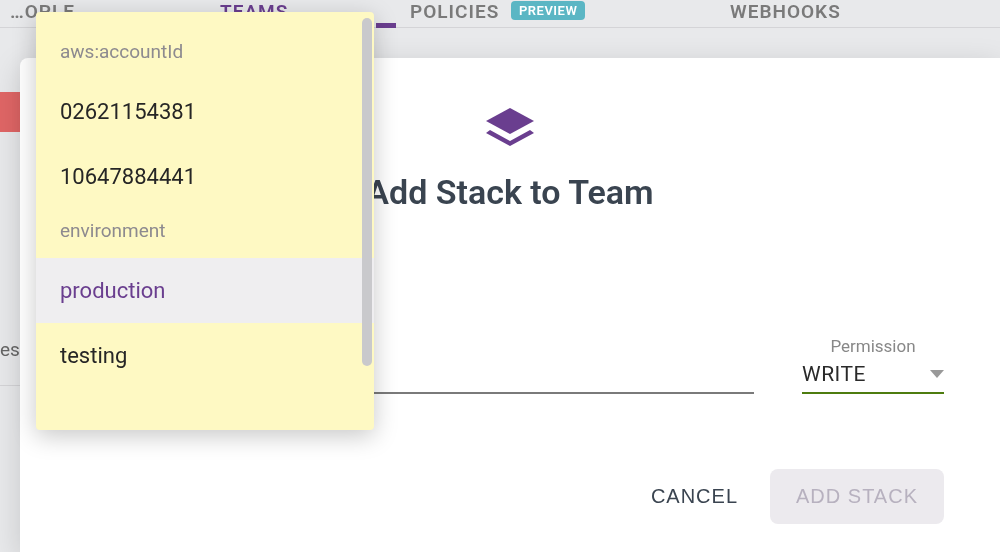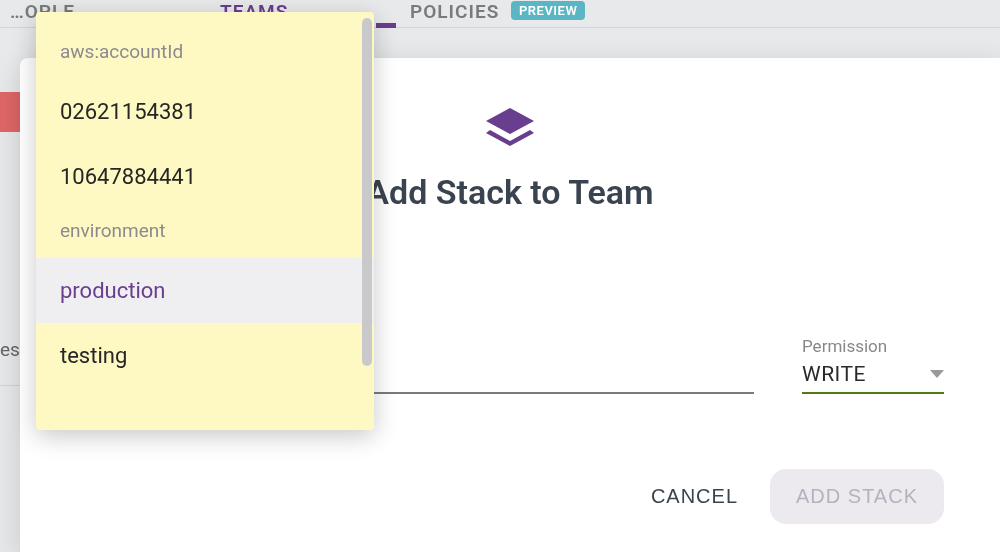--- a/index.html
+++ b/index.html
@@ -102,20 +102,21 @@
       color: #3a4450;
     }
     .form-row {
       position: absolute;
       left: 60px;
       right: 56px;
       top: 278px;
       display: flex;
       align-items: flex-end;
       gap: 48px;
+      text-align: center;
     }
     .input-underline {
       flex: 1;
       border-bottom: 2px solid #7a7a7a;
       height: 38px;
     }
     .permission-block {
       width: 142px;
     }
     .permission-label {
@@ -163,21 +164,21 @@
       font-weight: 500;
       text-align: center;
     }
     .btn-add {
       font-size: 20px;
       letter-spacing: 1px;
       color: #b7b1bf;
       background: #eceaee;
       border: none;
       padding: 16px 26px;
-      border-radius: 16px;
+      border-radius: 8px;
       font-weight: 500;
       cursor: not-allowed;
     }
 
     .dropdown {
       position: absolute;
       left: 36px;
       top: 12px;
       width: 338px;
       height: 418px;
@@ -218,20 +219,21 @@
 </head>
 <body>
 
 <div class="bg-tabs">
   <div class="bg-tab-item bg-tab-people">…OPLE</div>
   <div class="bg-tab-item bg-tab-teams">TEAMS</div>
   <div class="bg-tab-item bg-tab-policies">
     <span>POLICIES</span>
     <span class="bg-badge">PREVIEW</span>
   </div>
+  <div class="bg-tab-item bg-tab-webhooks">WEBHOOKS</div>
 </div>
 <div class="bg-tab-teams-underline"></div>
 <div class="bg-red-strip"></div>
 <div class="bg-row-text">es</div>
 <div class="bg-row-border"></div>
 
 <div class="modal">
   <div class="modal-header">
     <span class="stack-icon">
       <svg width="56" height="44" viewBox="0 0 56 44">

